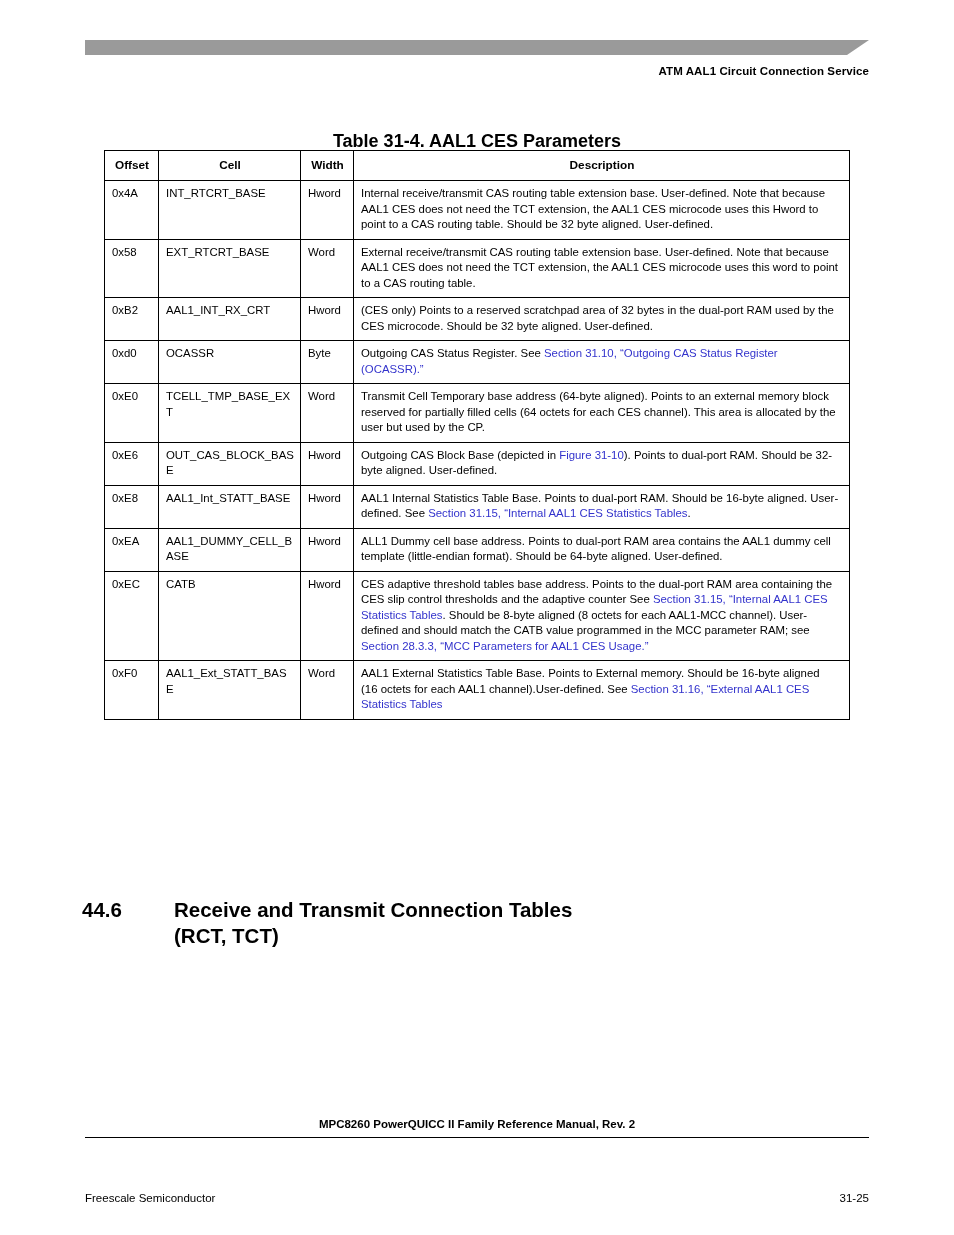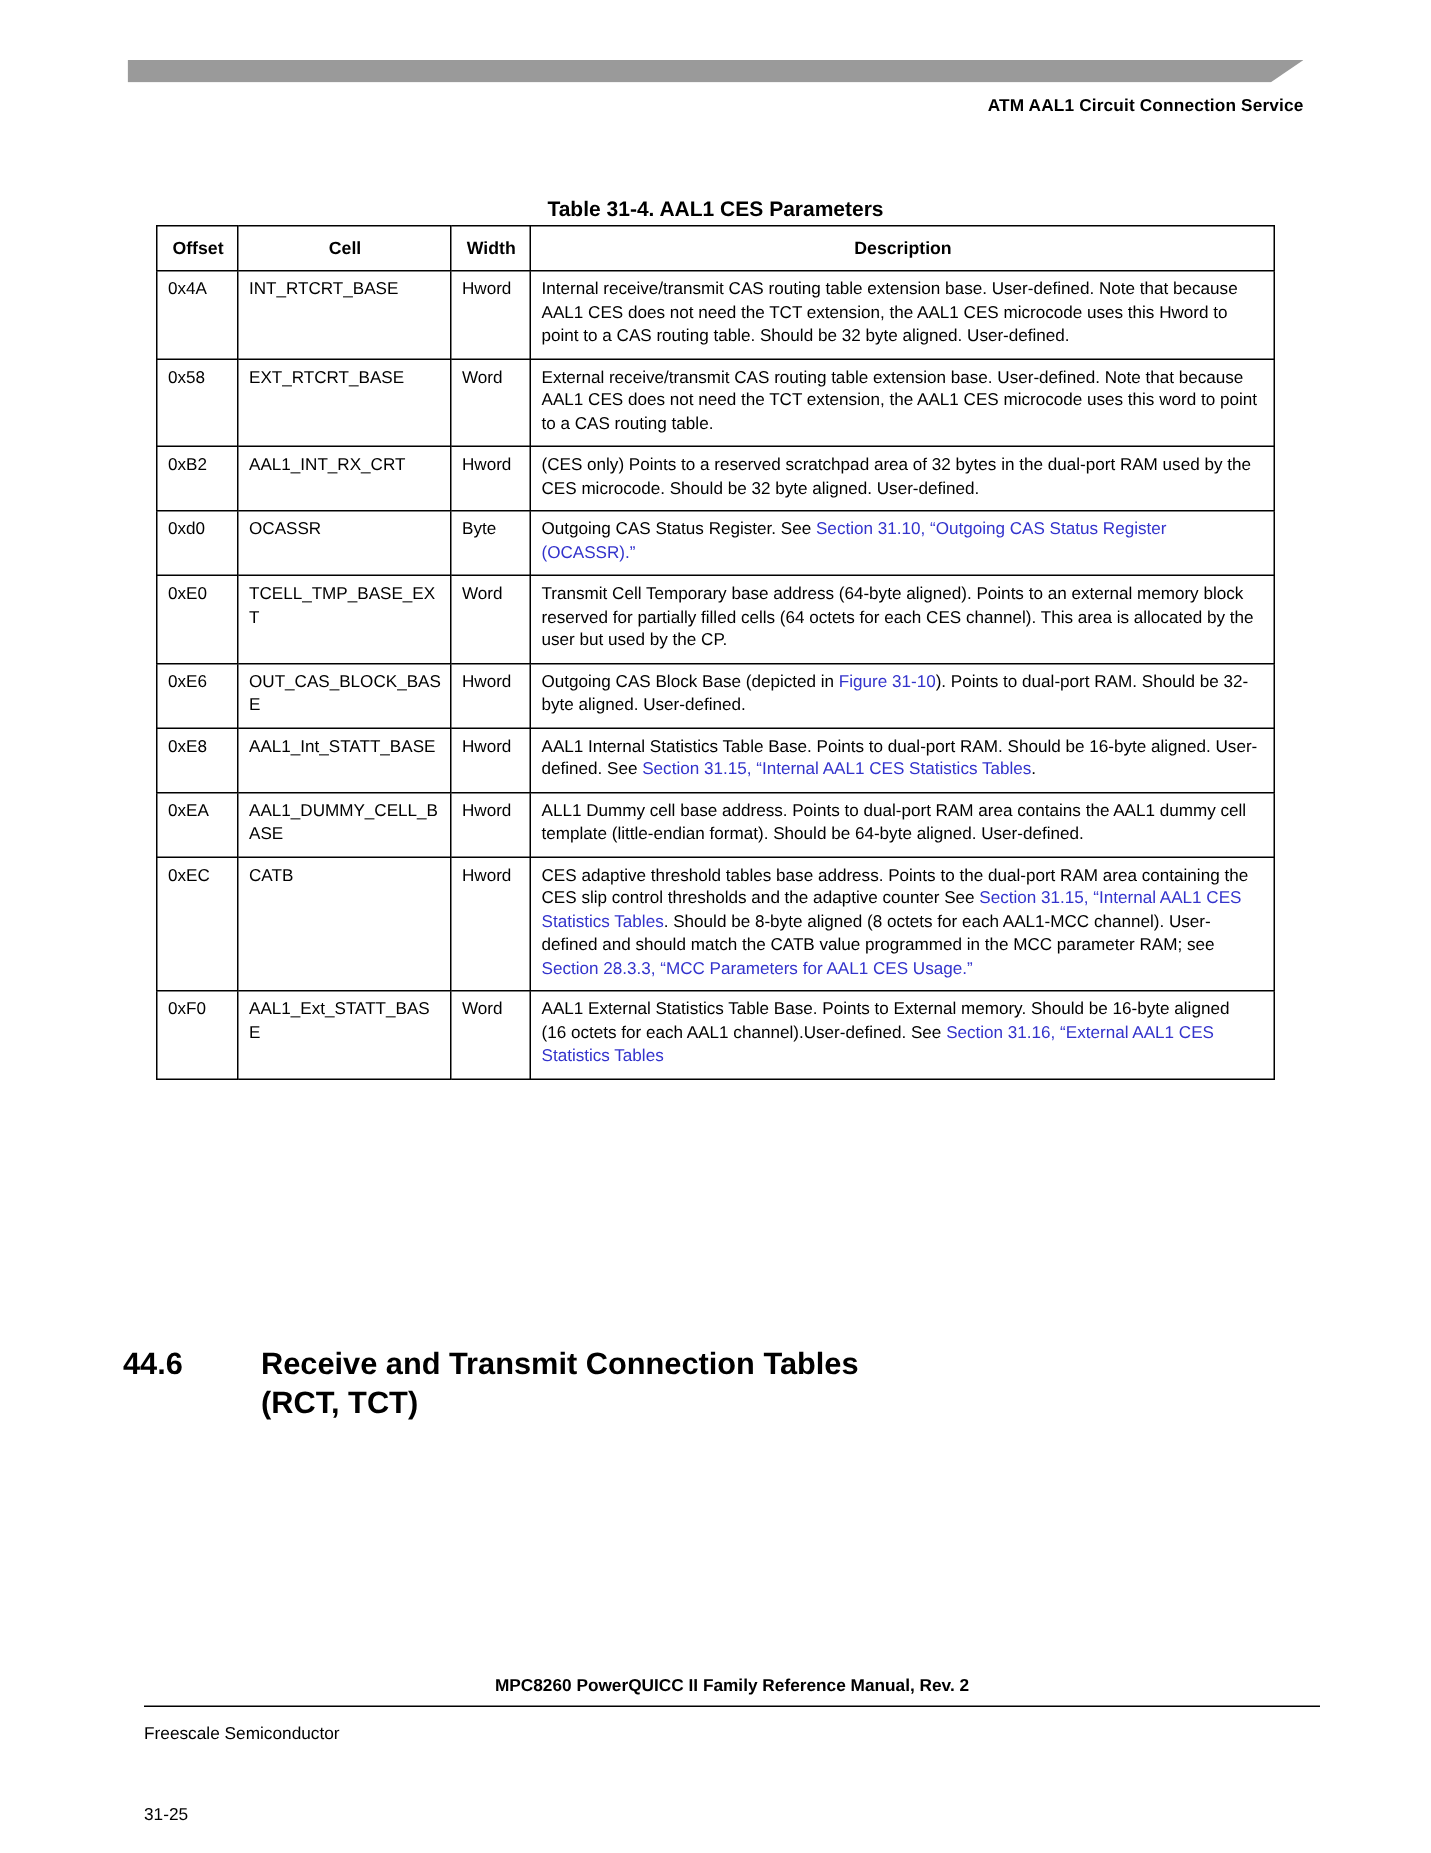--- a/index.html
+++ b/index.html
@@ -38,21 +38,21 @@
     letter-spacing: 0.1px;
   }
 
   
   .table-caption {
     position: absolute;
     top: 131px;
     left: 0;
     width: 954px;
     text-align: center;
-    font-size: 14px;
+    font-size: 18px;
     font-weight: bold;
   }
 
   
   .param-table {
     position: absolute;
     top: 150px;
     left: 104px;
     width: 746px;
     border-collapse: collapse;
@@ -101,41 +101,40 @@
     width: 92px;
   }
   .section-title {
     flex: 1 1 auto;
     max-width: 430px;
   }
 
   
   .page-footer {
     position: absolute;
-    left: 96px;
+    left: 85px;
     width: 784px;
     top: 1118px;
   }
   .footer-manual {
     text-align: center;
     font-size: 11.5px;
     font-weight: bold;
     padding-bottom: 7px;
   }
   .footer-rule {
     height: 0;
     border-top: 1.4px solid #000000;
   }
   .footer-row {
     display: flex;
     justify-content: space-between;
-    align-items: flex-start;
+    align-items: flex-end;
     padding-top: 12px;
     font-size: 11.5px;
-    flex-direction: column;
   }
   .footer-page { font-size: 11.5px; margin-top: 42px; }
 </style>
 </head>
 <body>
 
 <div class="page-header">
   <div class="header-bar" style="background: rgb(154, 154, 154);"></div>
   <div class="header-title">ATM AAL1 Circuit Connection Service</div>
 </div>

